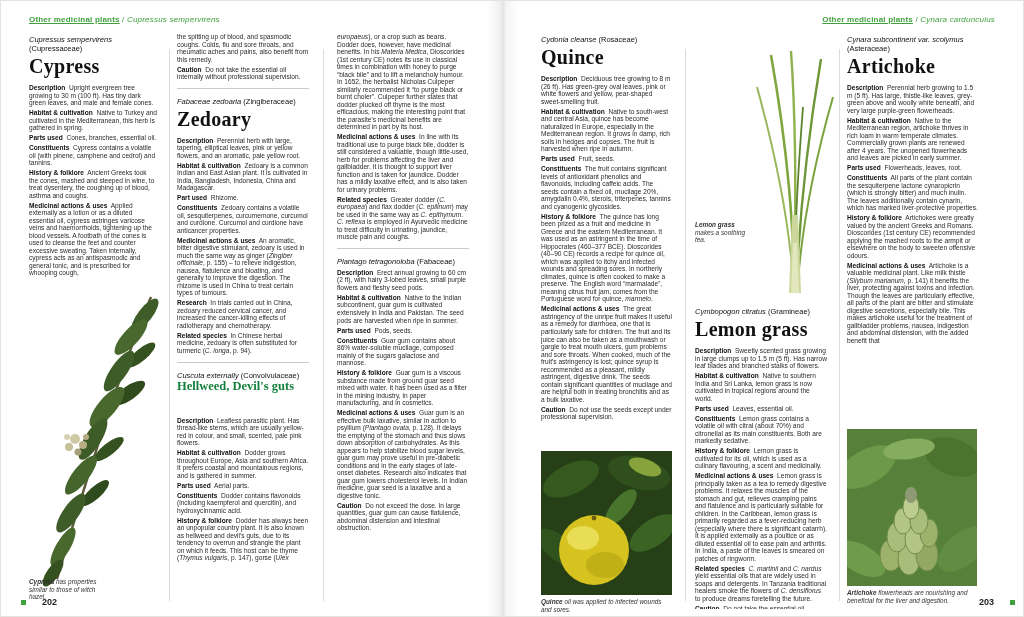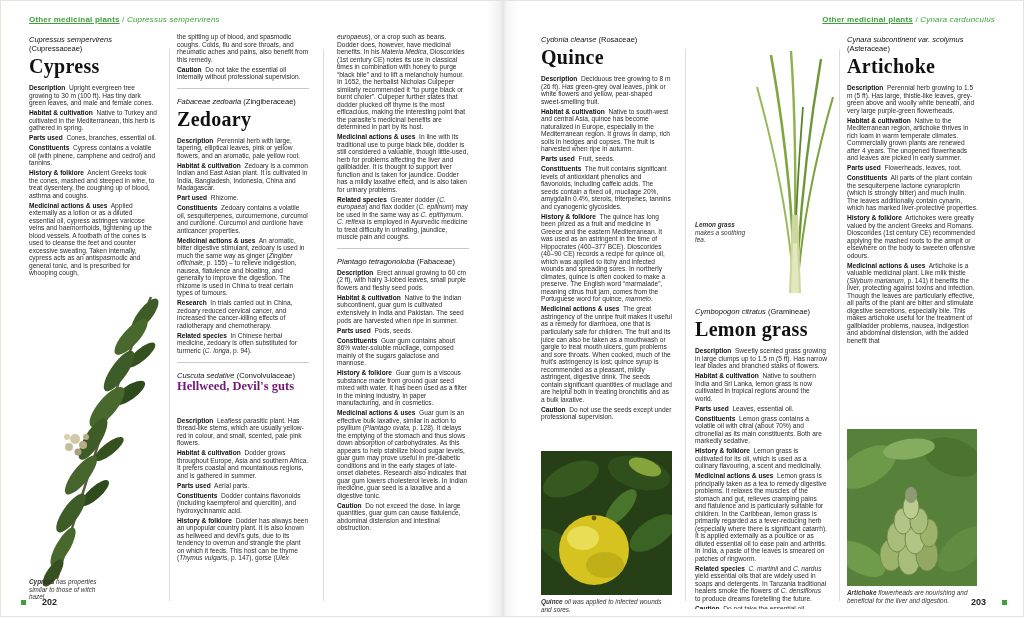--- a/index.html
+++ b/index.html
@@ -17,30 +17,30 @@
   #c1{left:28px;width:128px;height:252px;}
   #c2{left:176px;width:132px;height:552px;}
   #c3{left:336px;width:132px;height:552px;}
   #c4{left:540px;width:131px;height:398px;}
   #c5{left:694px;top:296px;width:133px;height:304px;margin-top:8px;}
   #c6{left:846px;width:131px;height:376px;}
   .species{font-size:7.5px;margin:2px 0 3px;color:#111;}
   .entry-title{font-family:"Liberation Serif","DejaVu Serif",serif;font-size:20px;font-weight:bold;
                letter-spacing:0.3px;margin:0 0 7px;line-height:1.05;color:#111;}
   .entry-subtitle{font-family:"Liberation Serif","DejaVu Serif",serif;font-size:12.5px;font-weight:bold;
-                  margin:-4px 0 23px;color:#701a75;}
+                  margin:-4px 0 23px;color:#15803d;}
   .para{font-size:6.6px;line-height:1.14;margin:0 0 2.5px;text-align:left;color:#2a2a2a;}
   .para b{font-weight:bold;color:#111;}
   .rule{border-top:1px solid #c9c9c5;margin:7px 0 8px;}
   .caption{position:absolute;font-size:6.4px;line-height:1.18;font-style:italic;color:#333;}
   .caption b{font-weight:bold;}
   .folio{position:absolute;bottom:9px;font-size:9px;font-weight:bold;color:#222;display:flex;align-items:center;gap:16px;}
   .folio .sq{width:5px;height:5px;background:#3fa03c;display:inline-block;}
   .fl{left:20px;}
-  .fr{right:16px;text-align:right;}
+  .fr{right:8px;text-align:right;}
   .art{position:absolute;}
   .art svg{display:block;}
 </style>
 </head>
 <body>
 
 <div class="spread">
 
   <div class="pgheader hl">
     <span class="sec">Other medicinal plants</span><span> / </span><span class="sp">Cupressus sempervirens</span>
@@ -71,21 +71,21 @@
       <div class="species"><i>Fabaceae zedoaria</i> (Zingiberaceae)</div>
       <div class="entry-title">Zedoary</div>
       <div class="para"><b>Description</b>&nbsp; Perennial herb with large, tapering, elliptical leaves, pink or yellow flowers, and an aromatic, pale yellow root.</div>
       <div class="para"><b>Habitat &amp; cultivation</b>&nbsp; Zedoary is a common Indian and East Asian plant. It is cultivated in India, Bangladesh, Indonesia, China and Madagascar.</div>
       <div class="para"><b>Part used</b>&nbsp; Rhizome.</div>
       <div class="para"><b>Constituents</b>&nbsp; Zedoary contains a volatile oil, sesquiterpenes, curcumemone, curcumol and curdione. Curcumol and curdione have anticancer properties.</div>
       <div class="para"><b>Medicinal actions &amp; uses</b>&nbsp; An aromatic, bitter digestive stimulant, zedoary is used in much the same way as ginger (<i>Zingiber officinale</i>, p. 155) – to relieve indigestion, nausea, flatulence and bloating, and generally to improve the digestion. The rhizome is used in China to treat certain types of tumours.</div>
       <div class="para"><b>Research</b>&nbsp; In trials carried out in China, zedoary reduced cervical cancer, and increased the cancer-killing effects of radiotherapy and chemotherapy.</div>
       <div class="para"><b>Related species</b>&nbsp; In Chinese herbal medicine, zedoary is often substituted for turmeric (<i>C. longa</i>, p. 94).</div>
       <div class="rule"></div>
-      <div class="species"><i>Cuscuta sedative</i> (Convolvulaceae)</div>
+      <div class="species"><i>Cuscuta externally</i> (Convolvulaceae)</div>
       <div class="entry-subtitle">Hellweed, Devil's guts</div>
       <div class="para"><b>Description</b>&nbsp; Leafless parasitic plant. Has thread-like stems, which are usually yellow-red in colour, and small, scented, pale pink flowers.</div>
       <div class="para"><b>Habitat &amp; cultivation</b>&nbsp; Dodder grows throughout Europe, Asia and southern Africa. It prefers coastal and mountainous regions, and is gathered in summer.</div>
       <div class="para"><b>Parts used</b>&nbsp; Aerial parts.</div>
       <div class="para"><b>Constituents</b>&nbsp; Dodder contains flavonoids (including kaempferol and quercitin), and hydroxycinnamic acid.</div>
       <div class="para"><b>History &amp; folklore</b>&nbsp; Dodder has always been an unpopular country plant. It is also known as hellweed and devil's guts, due to its tendency to overrun and strangle the plant on which it feeds. This host can be thyme (<i>Thymus vulgaris</i>, p. 147), gorse (<i>Ulex</i></div>
     </div>
   <div id="c3" class="col">
       <div class="para"><i>europaeus</i>), or a crop such as beans. Dodder does, however, have medicinal benefits. In his <i>Materia Medica</i>, Dioscorides (1st century CE) notes its use in classical times in combination with honey to purge “black bile” and to lift a melancholy humour. In 1652, the herbalist Nicholas Culpeper similarly recommended it “to purge black or burnt choler”. Culpeper further states that dodder plucked off thyme is the most efficacious, making the interesting point that the parasite's medicinal benefits are determined in part by its host.</div>
       <div class="para"><b>Medicinal actions &amp; uses</b>&nbsp; In line with its traditional use to purge black bile, dodder is still considered a valuable, though little-used, herb for problems affecting the liver and gallbladder. It is thought to support liver function and is taken for jaundice. Dodder has a mildly laxative effect, and is also taken for urinary problems.</div>

